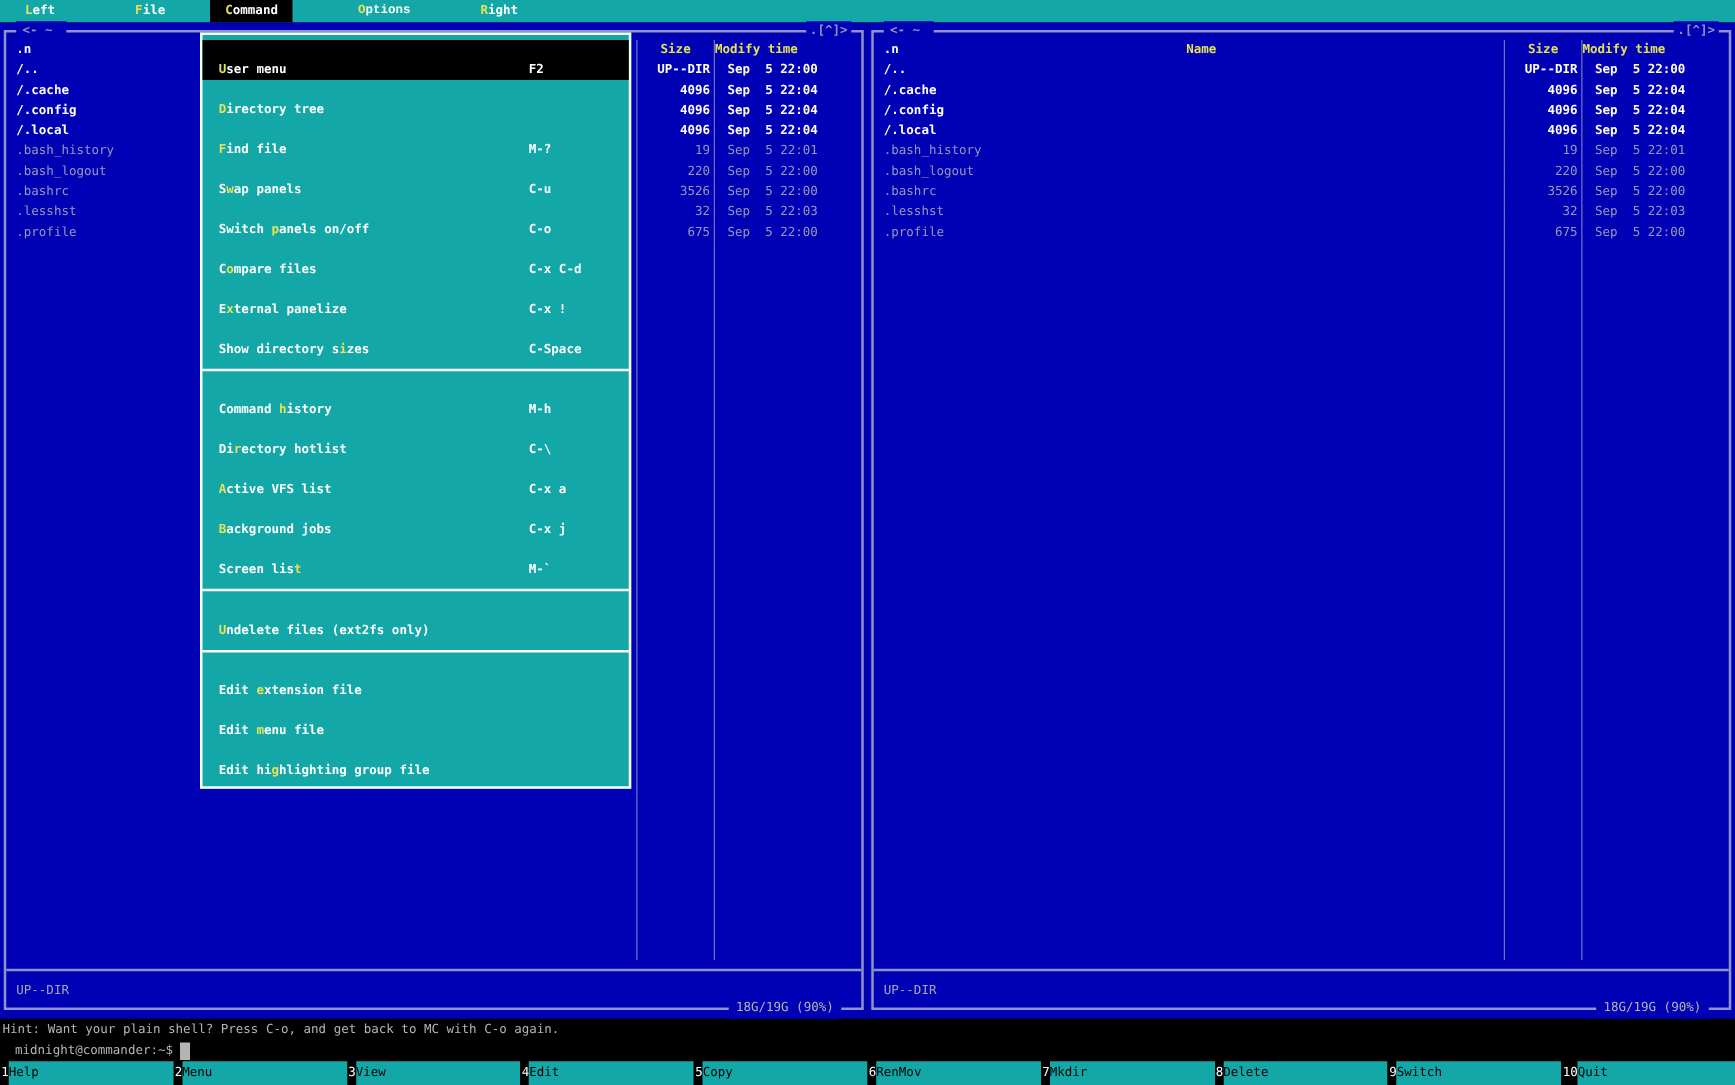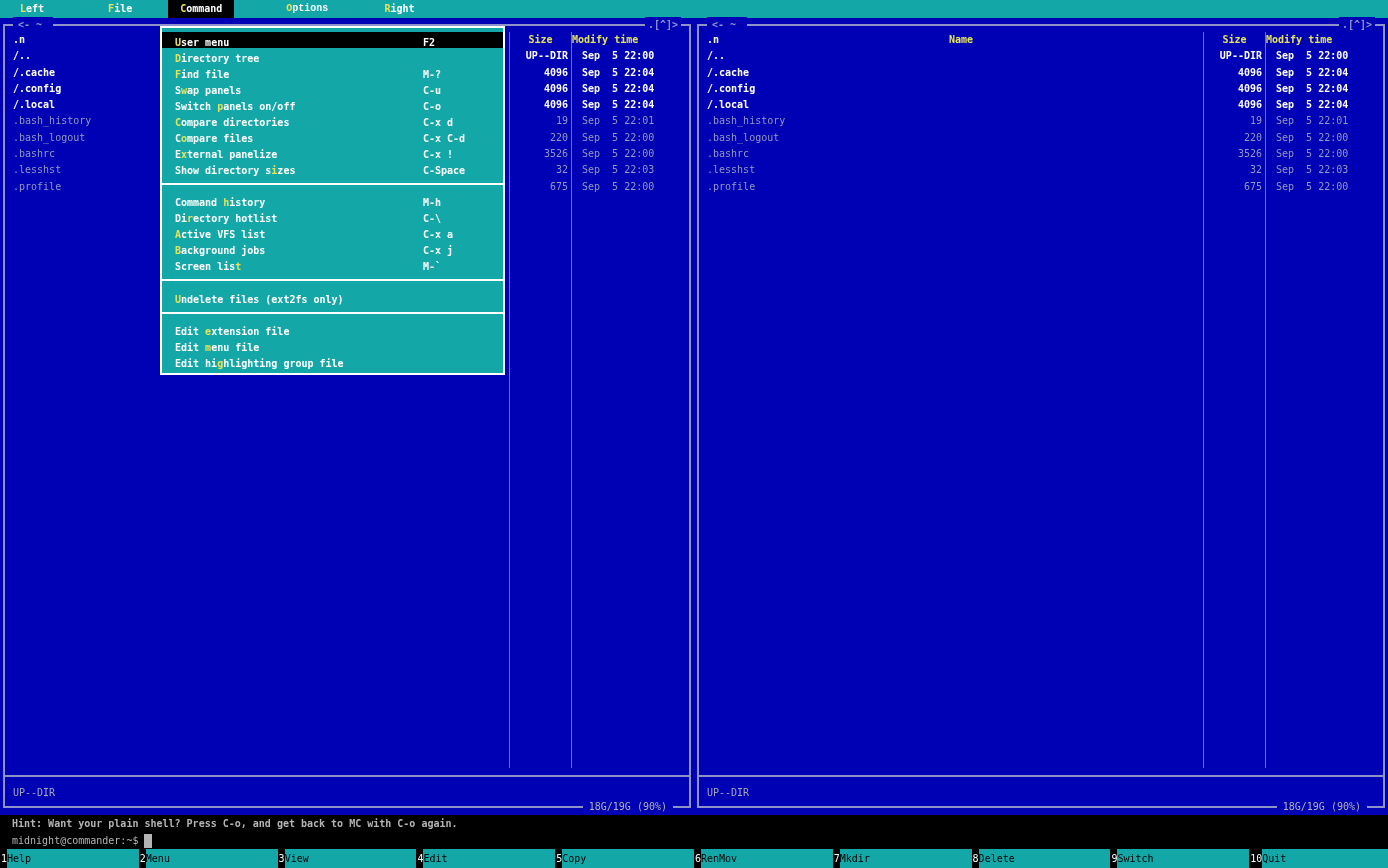--- a/index.html
+++ b/index.html
@@ -40,28 +40,28 @@
   .hdr .c-time{text-align:left;padding-left:0}
   .row.dir{color:var(--white)}
   .row.hidden-file{color:var(--dim);font-weight:normal}
   .row.filler{flex:1 1 auto;height:auto}
   .sep-row{height:16.3px;position:relative;flex:0 0 auto}
   .sep-row::after{content:"";position:absolute;left:0;right:0;top:7px;height:2px;background:var(--border)}
   .ministatus{height:16.3px;color:#a6a6b8;font-weight:normal;padding-left:8px;white-space:pre}
   
   .menu-box{position:absolute;left:160px;top:26px;width:345px;background:var(--teal);
     border:2px solid var(--white);padding:4px 0;z-index:10;color:var(--white)}
-  .menu-item{display:flex;height:16px;line-height:16.3px;padding:3px 10px 0 13px;white-space:pre}
+  .menu-item{display:flex;height:32px;line-height:16.3px;padding:16px 10px 0 13px;white-space:pre}
   .menu-item .hot{color:var(--yellow)}
   .menu-item.selected{background:var(--black)}
   .mi-short{margin-left:auto;width:70px;text-align:left;white-space:pre}
   .menu-sep{height:16.3px;position:relative}
   .menu-sep::after{content:"";position:absolute;left:0;right:0;top:7px;height:2px;background:var(--white)}
   
-  .hintline{height:17px;line-height:17px;color:var(--grayblk);font-weight:bold;padding-left:12px;background:var(--black);white-space:pre}
+  .hintline{height:17px;line-height:17px;color:var(--grayblk);font-weight:normal;padding-left:2px;background:var(--black);white-space:pre}
   .cmdline{height:17px;line-height:17px;color:var(--grayblk);font-weight:normal;padding-left:12px;background:var(--black);display:flex;align-items:center;white-space:pre}
   .cursor{display:inline-block;width:8px;height:14px;background:var(--grayblk);margin-left:6px}
   .fkeys{height:19px;display:flex;background:var(--black)}
   .fkey{flex:1;display:flex;font-weight:normal}
   .fkey .num{background:var(--black);color:var(--white);line-height:19px;padding-left:1px}
   .fkey .lbl{flex:1;background:var(--teal);color:var(--black);line-height:19px;white-space:pre}
 </style>
 </head>
 <body>
 
@@ -271,21 +271,20 @@
         <span class="lbl">Quit</span>
       </div>
     </div>
 
   <div class="menu-box" id="menu-box">
       <div class="menu-item selected"><span class="mi-label"><span></span><span class="hot">U</span><span>ser menu</span></span><span class="mi-short">F2</span></div>
       <div class="menu-item"><span class="mi-label"><span></span><span class="hot">D</span><span>irectory tree</span></span><span class="mi-short"></span></div>
       <div class="menu-item"><span class="mi-label"><span></span><span class="hot">F</span><span>ind file</span></span><span class="mi-short">M-?</span></div>
       <div class="menu-item"><span class="mi-label"><span>S</span><span class="hot">w</span><span>ap panels</span></span><span class="mi-short">C-u</span></div>
       <div class="menu-item"><span class="mi-label"><span>Switch </span><span class="hot">p</span><span>anels on/off</span></span><span class="mi-short">C-o</span></div>
-      <div class="menu-item"><span class="mi-label"><span></span><span class="hot">C</span><span>ompare directories</span></span><span class="mi-short">C-x d</span></div>
       <div class="menu-item"><span class="mi-label"><span>C</span><span class="hot">o</span><span>mpare files</span></span><span class="mi-short">C-x C-d</span></div>
       <div class="menu-item"><span class="mi-label"><span>E</span><span class="hot">x</span><span>ternal panelize</span></span><span class="mi-short">C-x !</span></div>
       <div class="menu-item"><span class="mi-label"><span>Show directory s</span><span class="hot">i</span><span>zes</span></span><span class="mi-short">C-Space</span></div>
       <div class="menu-sep"></div>
       <div class="menu-item"><span class="mi-label"><span>Command </span><span class="hot">h</span><span>istory</span></span><span class="mi-short">M-h</span></div>
       <div class="menu-item"><span class="mi-label"><span>Di</span><span class="hot">r</span><span>ectory hotlist</span></span><span class="mi-short">C-\</span></div>
       <div class="menu-item"><span class="mi-label"><span></span><span class="hot">A</span><span>ctive VFS list</span></span><span class="mi-short">C-x a</span></div>
       <div class="menu-item"><span class="mi-label"><span></span><span class="hot">B</span><span>ackground jobs</span></span><span class="mi-short">C-x j</span></div>
       <div class="menu-item"><span class="mi-label"><span>Screen lis</span><span class="hot">t</span><span></span></span><span class="mi-short">M-`</span></div>
       <div class="menu-sep"></div>

